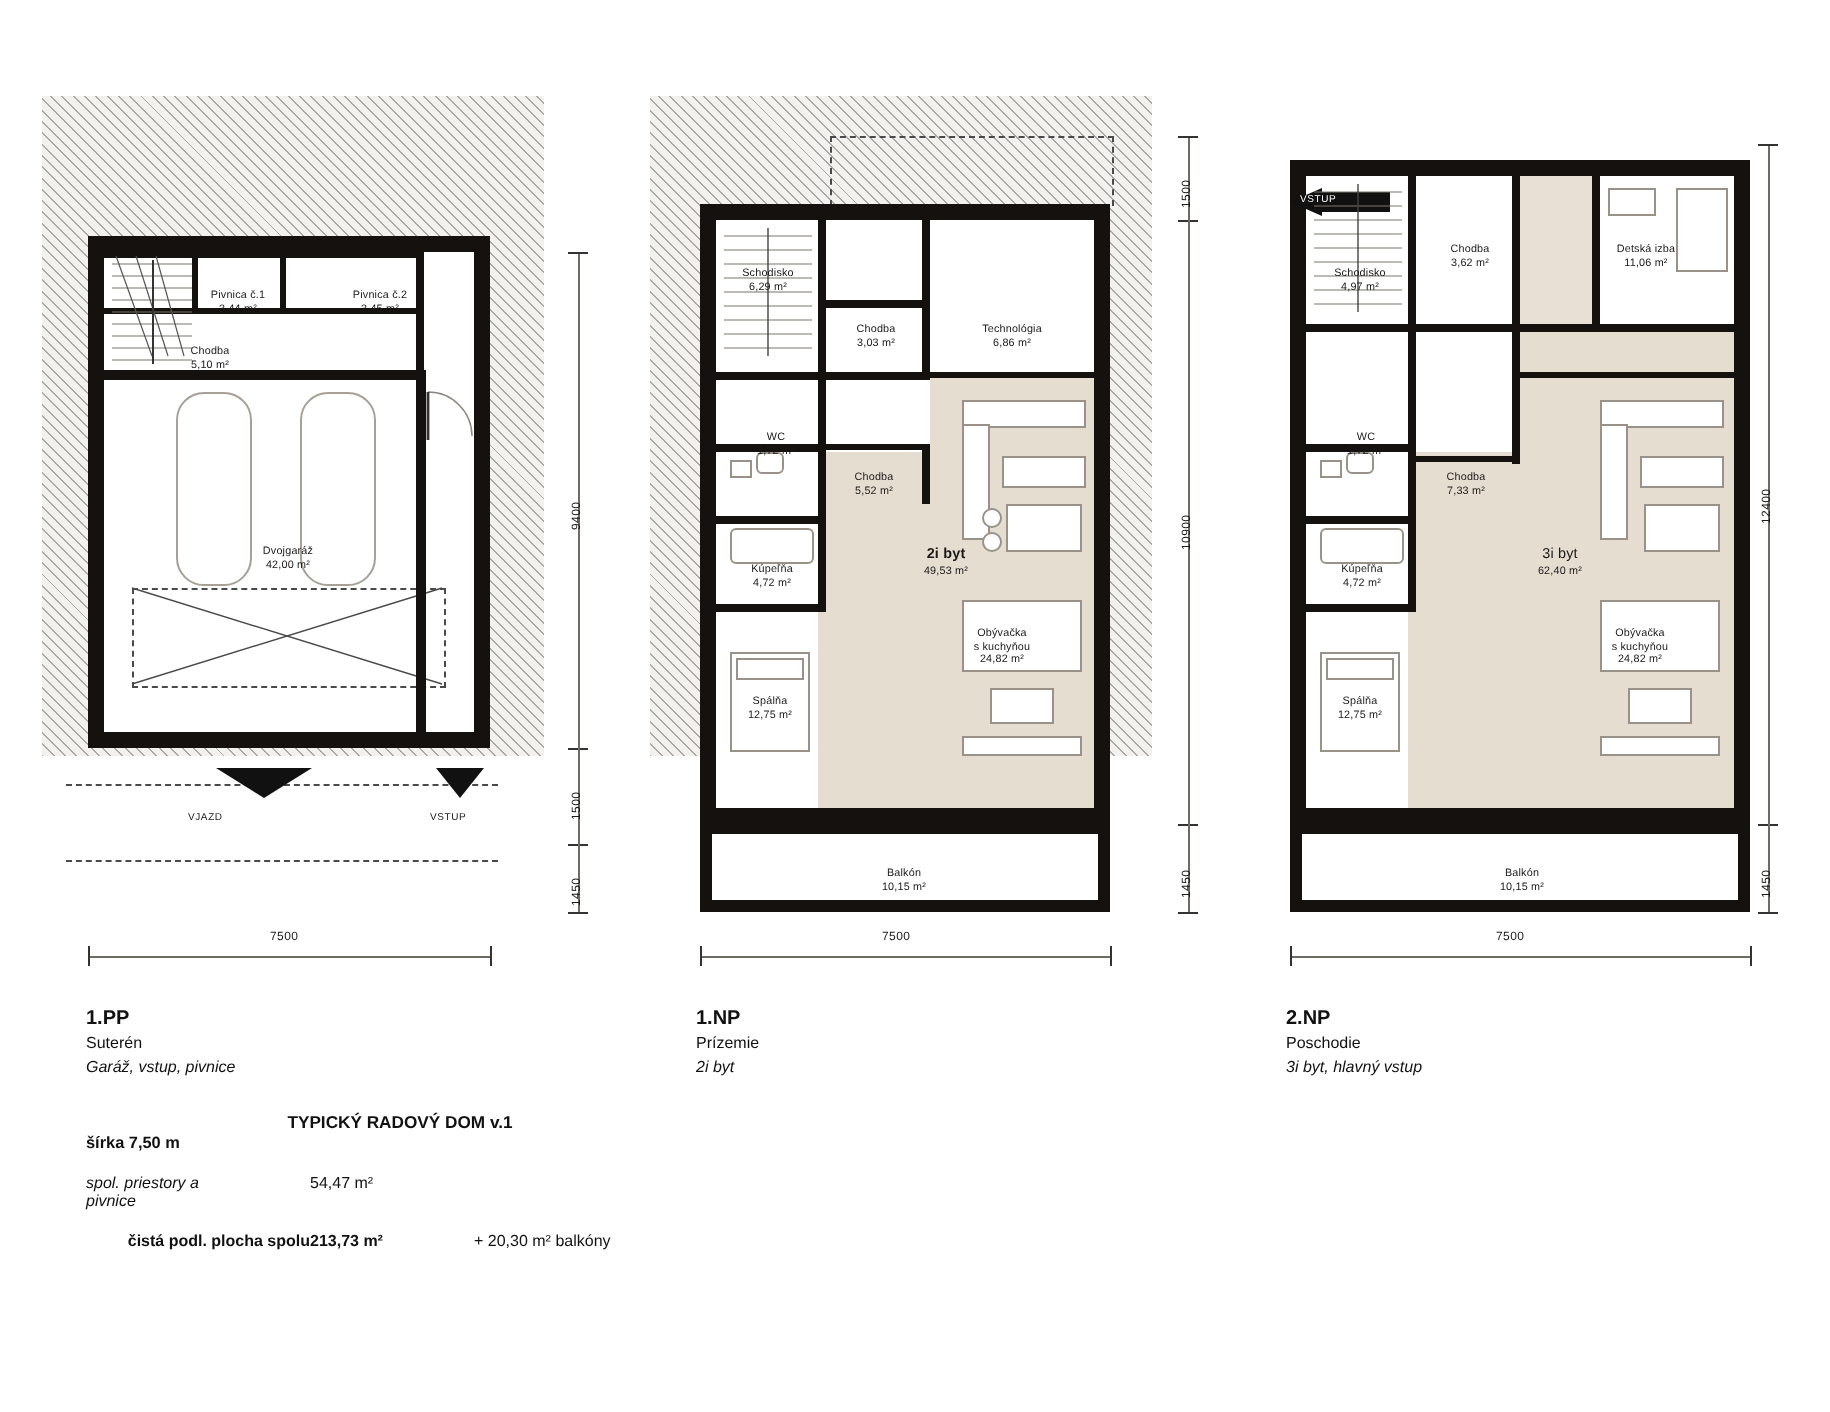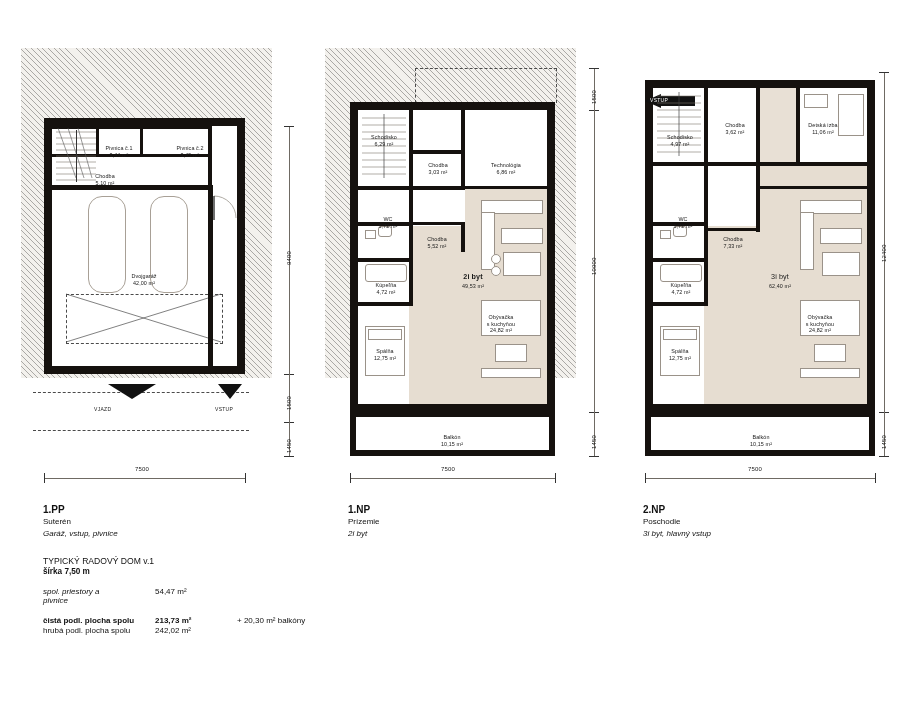--- a/index.html
+++ b/index.html
@@ -64,21 +64,21 @@
   }
 
   
   .cap{position:absolute;font-size:8px;line-height:12px;color:#111;}
   .cap .t1{font-weight:bold;font-size:10px;}
   .cap .t2{font-size:8px;}
   .cap .t3{font-size:8px;font-style:italic;}
 
   
   .legend{position:absolute;left:43px;top:556px;font-size:8px;color:#111;}
-  .legend .title{font-weight:normal;font-size:8.6px;margin-bottom:1px;}
+  .legend .title{font-weight:bold;font-size:8.6px;margin-bottom:1px;text-align:center;}
   .legend .sub{font-weight:bold;font-size:8.2px;margin-bottom:11px;}
   .legend table{border-collapse:collapse;font-size:8px;}
   .legend td{padding:0 0 1.6px 0;vertical-align:top;}
   .legend td.c1{width:60px;font-style:italic;}
   .legend td.c2{width:52px;font-style:italic;}
   .legend td.c3{width:82px;}
   .legend td.c4{width:120px;}
   .legend .grp2{margin-top:9px;}
   .legend .grp2 td.c1{font-style:normal;}
   .legend .b{font-weight:bold;}
@@ -451,26 +451,21 @@
         <td class="c2"></td>
         <td class="c3">54,47 m²</td>
         <td class="c4"></td>
       </tr>
     </tbody>
       </table>
 
     <table class="grp2" style="margin-top:9px;">
       <tbody>
           <tr>
-        <td class="c1 b" style="width:112px;">čistá podl. plocha spolu</td>
+        <td class="c1 b" style="width:112px;text-align:right;">čistá podl. plocha spolu</td>
         <td class="c3 b">213,73 m²</td>
         <td class="c4">+ 20,30 m² balkóny</td>
-      </tr>
-      <tr>
-        <td class="c1" style="width:112px;font-style:normal;">hrubá podl. plocha spolu</td>
-        <td class="c3">242,02 m²</td>
-        <td class="c4"></td>
       </tr>
     </tbody>
       </table>
   </div>
 
 </div>
 
 </body></html>

